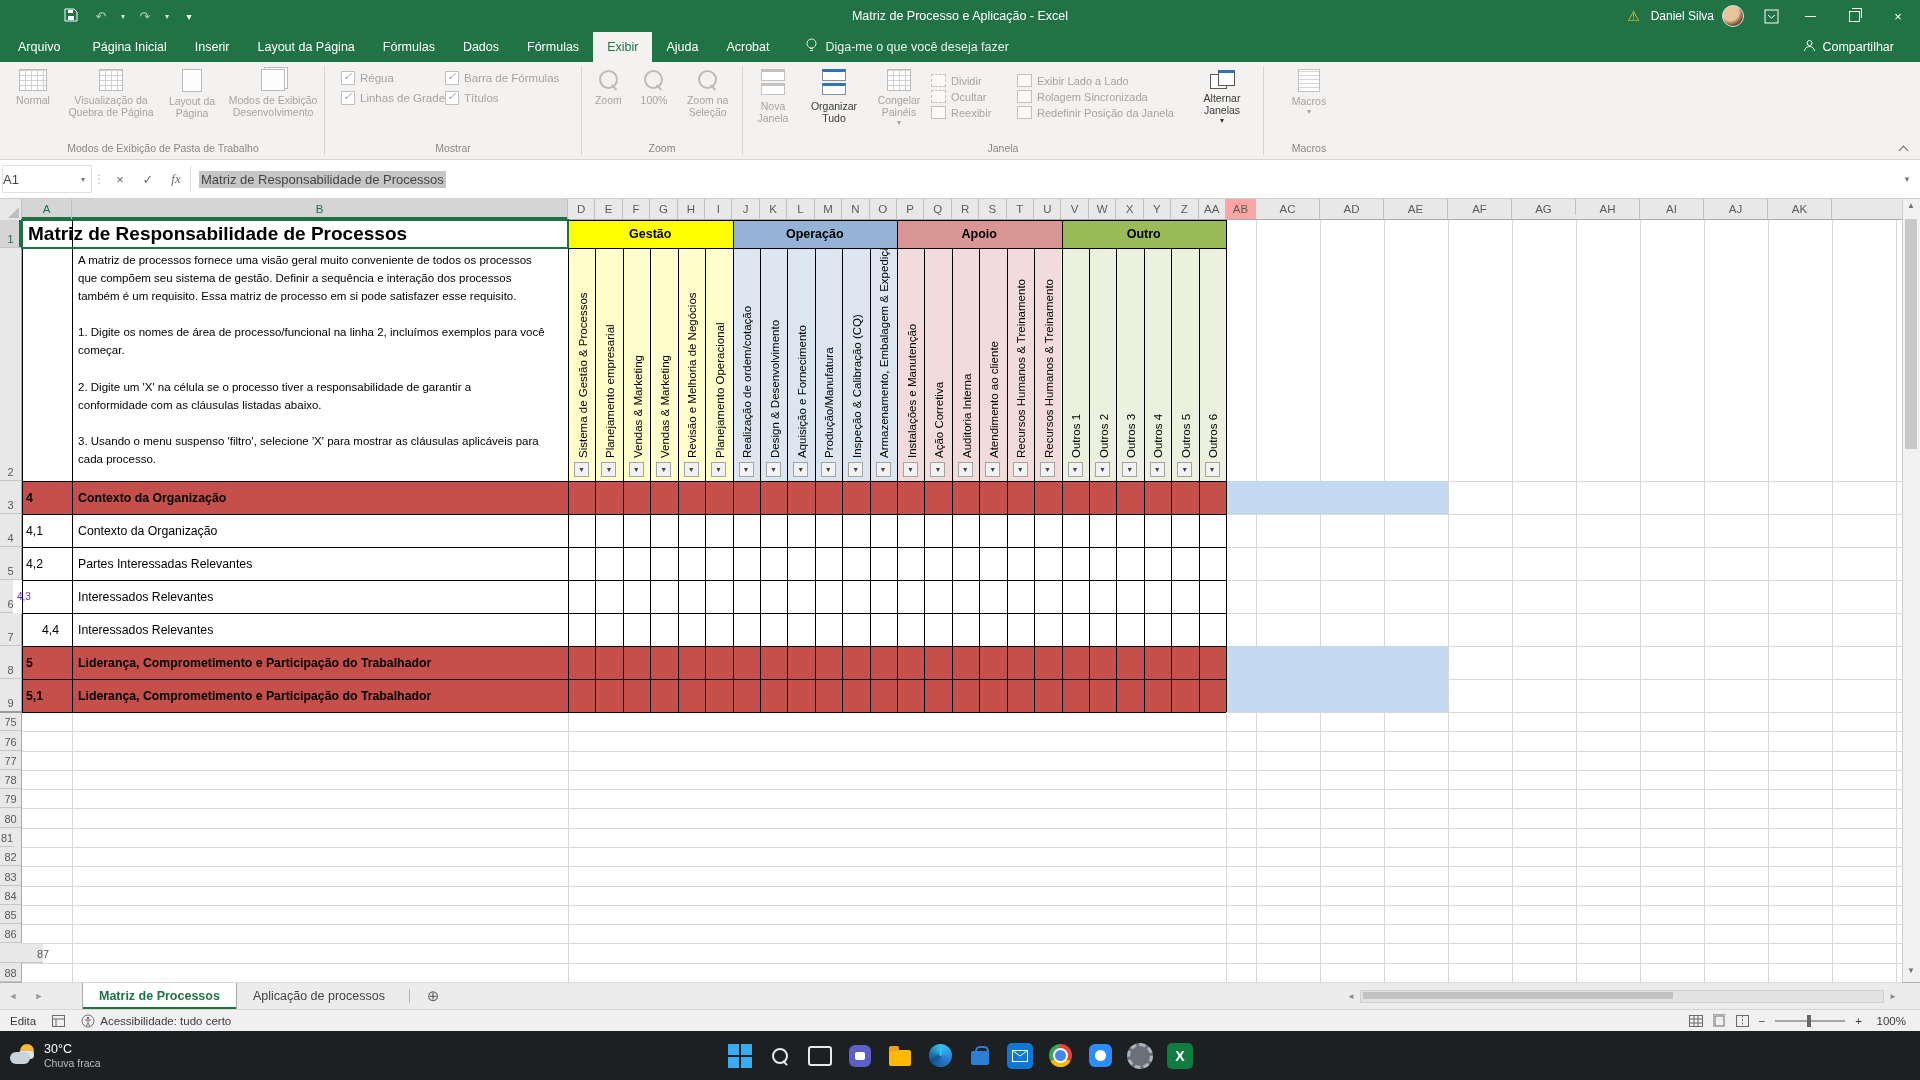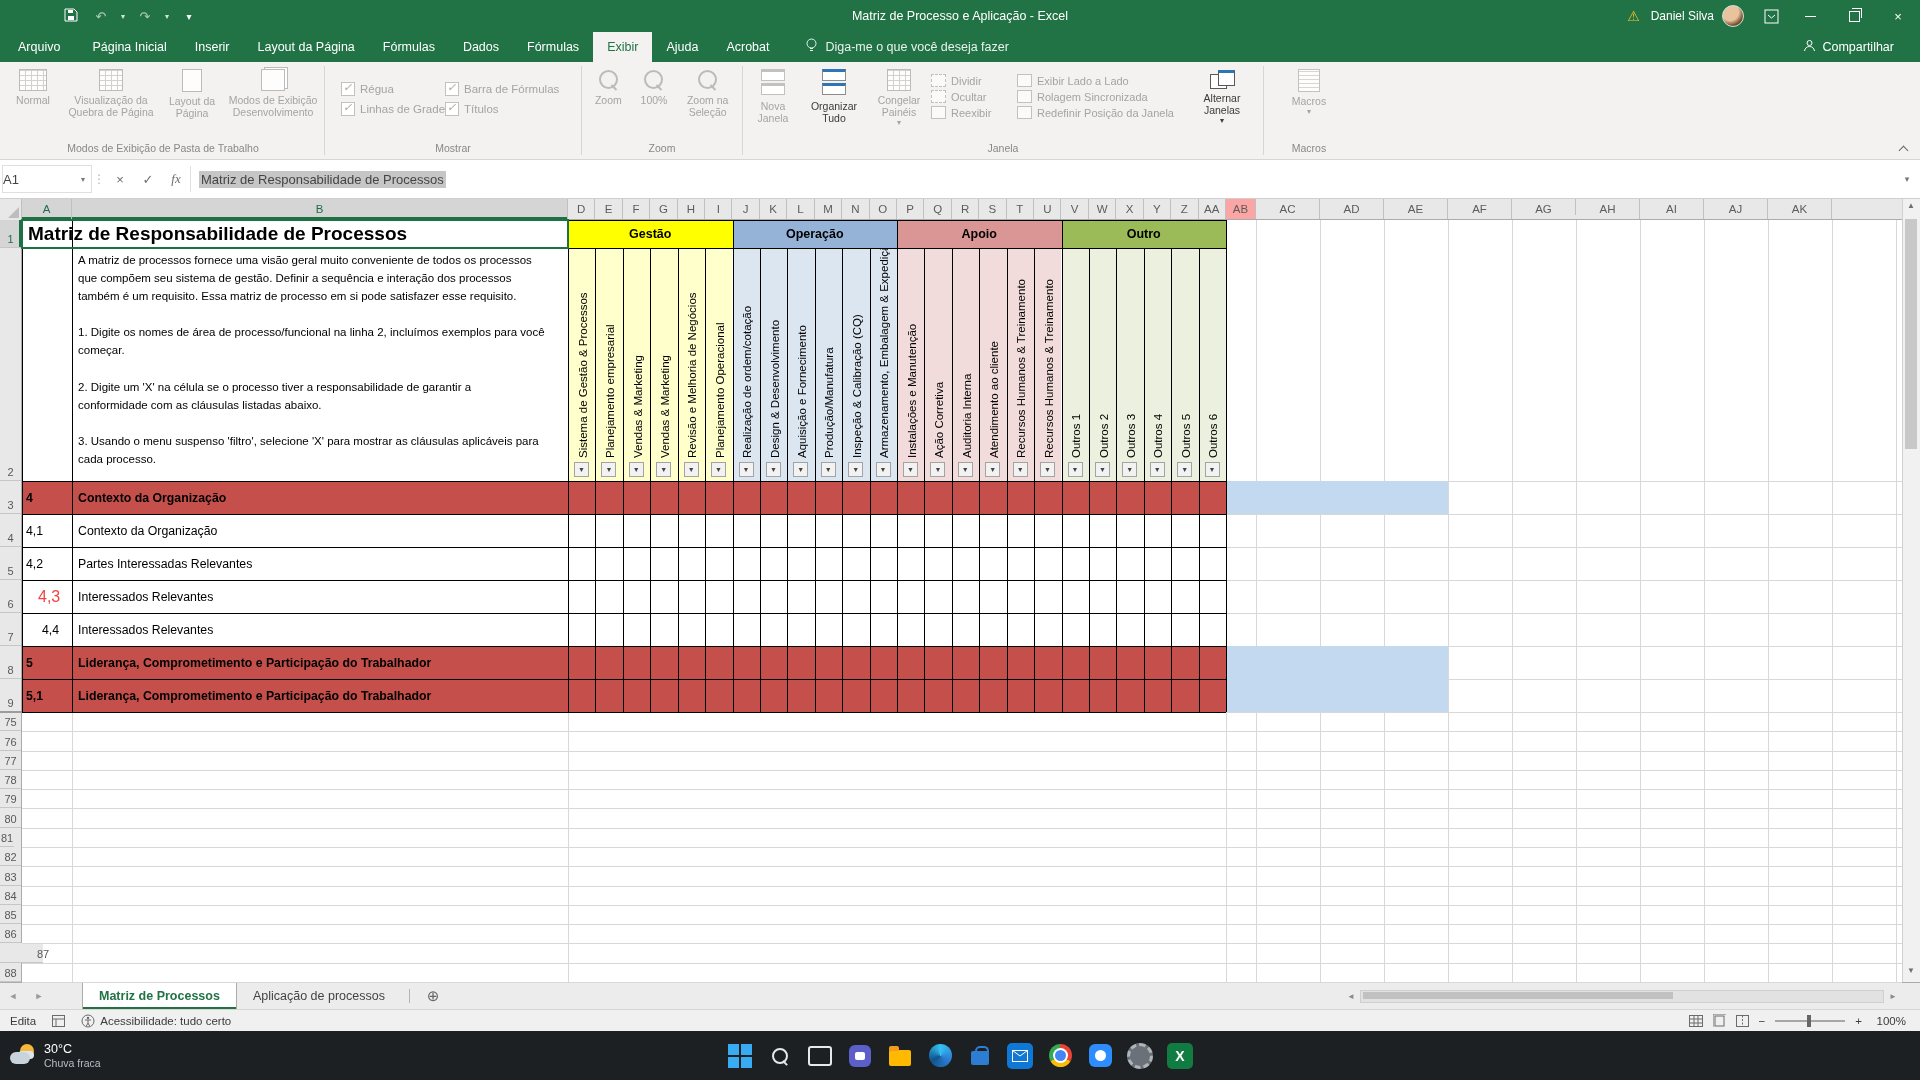--- a/index.html
+++ b/index.html
@@ -228,21 +228,21 @@
         <div class="bigbtn dis" style="width:96px;">
             <i class="ic ic-pages"></i>
             <span>Modos de Exibição Desenvolvimento</span>
           </div>
       </div>
       <div class="rlabel">Modos de Exibição de Pasta de Trabalho</div>
     </div>
     <div class="rsep"></div>
 
     <div class="rgroup" style="width:252px;">
-      <div class="rcontent" style="padding-left:14px;margin-top:11px;">
+      <div class="rcontent" style="padding-left:14px;">
         <div>
           <div class="chk">
               <i class="cb"></i>
               <span>Régua</span>
             </div>
           <div class="chk">
               <i class="cb"></i>
               <span>Linhas de Grade</span>
             </div>
         </div>
@@ -708,21 +708,21 @@
     <div class="ab" style="left: 1204.58px; top: 462px; width: 15px; height: 15px; background: rgb(242, 242, 242); border: 1px solid rgb(163, 163, 163); display: flex; align-items: center; justify-content: center; font-size: 7px; color: rgb(68, 68, 68);">▼</div>
     <div class="ab" style="left: 22px; top: 481px; width: 50px; height: 33px; background: rgb(197, 80, 75); display: flex; align-items: center; padding-left: 4px; font-size: 12.3px; font-weight: bold; color: rgb(0, 0, 0);">4</div>
     <div class="ab" style="left: 72px; top: 481px; width: 496px; height: 33px; background: rgb(197, 80, 75); display: flex; align-items: center; padding-left: 6px; font-size: 12.3px; font-weight: bold; color: rgb(0, 0, 0); overflow: hidden; white-space: nowrap;">Contexto da Organização</div>
     <div class="ab" style="left: 568px; top: 481px; width: 658px; height: 33px; background: rgb(197, 80, 75);"></div>
     <div class="ab" style="left: 22px; top: 514px; width: 50px; height: 33px; background: rgb(255, 255, 255); display: flex; align-items: center; padding-left: 4px; font-size: 12.3px; font-weight: normal; color: rgb(0, 0, 0);">4,1</div>
     <div class="ab" style="left: 72px; top: 514px; width: 496px; height: 33px; background: rgb(255, 255, 255); display: flex; align-items: center; padding-left: 6px; font-size: 12.3px; font-weight: normal; color: rgb(0, 0, 0); overflow: hidden; white-space: nowrap;">Contexto da Organização</div>
     <div class="ab" style="left: 568px; top: 514px; width: 658px; height: 33px; background: rgb(255, 255, 255);"></div>
     <div class="ab" style="left: 22px; top: 547px; width: 50px; height: 33px; background: rgb(255, 255, 255); display: flex; align-items: center; padding-left: 4px; font-size: 12.3px; font-weight: normal; color: rgb(0, 0, 0);">4,2</div>
     <div class="ab" style="left: 72px; top: 547px; width: 496px; height: 33px; background: rgb(255, 255, 255); display: flex; align-items: center; padding-left: 6px; font-size: 12.3px; font-weight: normal; color: rgb(0, 0, 0); overflow: hidden; white-space: nowrap;">Partes Interessadas Relevantes</div>
     <div class="ab" style="left: 568px; top: 547px; width: 658px; height: 33px; background: rgb(255, 255, 255);"></div>
-    <div class="ab" style="left: 34px; top: 580px; width: 50px; height: 33px; background: rgb(255, 255, 255); display: flex; align-items: center; padding-left: 4px; font-size: 16px; font-weight: normal; color: #ef4444;">4,3</div>
+    <div class="ab" style="left: 13px; top: 580px; width: 50px; height: 33px; background: rgb(255, 255, 255); display: flex; align-items: center; padding-left: 4px; font-size: 10px; font-weight: normal; color: #6d28d9;">4,3</div>
     <div class="ab" style="left: 72px; top: 580px; width: 496px; height: 33px; background: rgb(255, 255, 255); display: flex; align-items: center; padding-left: 6px; font-size: 12.3px; font-weight: normal; color: rgb(0, 0, 0); overflow: hidden; white-space: nowrap;">Interessados Relevantes</div>
     <div class="ab" style="left: 568px; top: 580px; width: 658px; height: 33px; background: rgb(255, 255, 255);"></div>
     <div class="ab" style="left: 22px; top: 613px; width: 50px; height: 33px; background: rgb(255, 255, 255); display: flex; align-items: center; padding-left: 20px; font-size: 12.3px; font-weight: normal; color: rgb(0, 0, 0);">4,4</div>
     <div class="ab" style="left: 72px; top: 613px; width: 496px; height: 33px; background: rgb(255, 255, 255); display: flex; align-items: center; padding-left: 6px; font-size: 12.3px; font-weight: normal; color: rgb(0, 0, 0); overflow: hidden; white-space: nowrap;">Interessados Relevantes</div>
     <div class="ab" style="left: 568px; top: 613px; width: 658px; height: 33px; background: rgb(255, 255, 255);"></div>
     <div class="ab" style="left: 22px; top: 646px; width: 50px; height: 33px; background: rgb(197, 80, 75); display: flex; align-items: center; padding-left: 4px; font-size: 12.3px; font-weight: bold; color: rgb(0, 0, 0);">5</div>
     <div class="ab" style="left: 72px; top: 646px; width: 496px; height: 33px; background: rgb(197, 80, 75); display: flex; align-items: center; padding-left: 6px; font-size: 12.3px; font-weight: bold; color: rgb(0, 0, 0); overflow: hidden; white-space: nowrap;">Liderança, Comprometimento e Participação do Trabalhador</div>
     <div class="ab" style="left: 568px; top: 646px; width: 658px; height: 33px; background: rgb(197, 80, 75);"></div>
     <div class="ab" style="left: 22px; top: 679px; width: 50px; height: 33px; background: rgb(197, 80, 75); display: flex; align-items: center; padding-left: 4px; font-size: 12.3px; font-weight: bold; color: rgb(0, 0, 0);">5,1</div>
     <div class="ab" style="left: 72px; top: 679px; width: 496px; height: 33px; background: rgb(197, 80, 75); display: flex; align-items: center; padding-left: 6px; font-size: 12.3px; font-weight: bold; color: rgb(0, 0, 0); overflow: hidden; white-space: nowrap;">Liderança, Comprometimento e Participação do Trabalhador</div>

